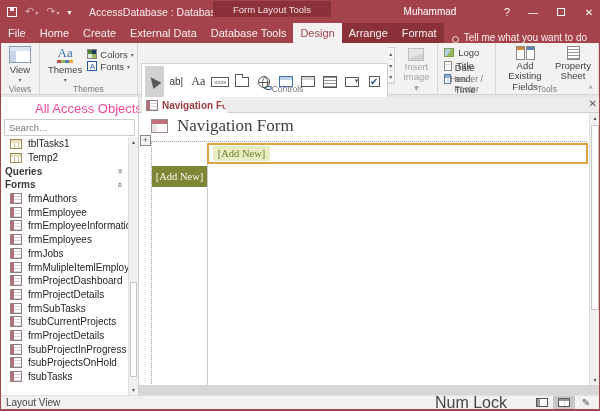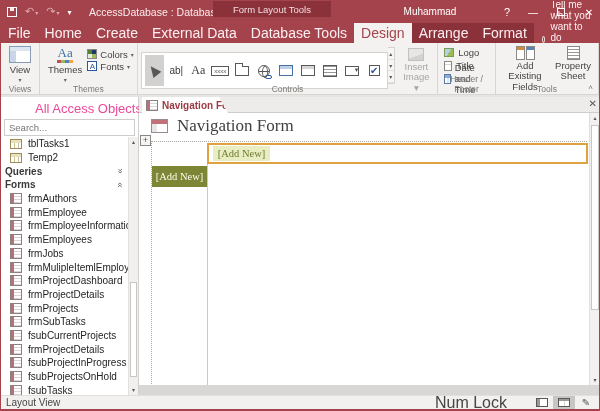--- a/index.html
+++ b/index.html
@@ -21,21 +21,21 @@
   .ctx-patch { position:absolute; left:212px; top:0; width:118px; height:16px; background:#8b3139;
                color:#f3dcdf; font-size:9.5px; display:flex; align-items:center; justify-content:center; }
   .tb-user { position:absolute; left:386px; top:0; width:86px; line-height:22px; text-align:center; color:#fff; font-size:10px; }
   .tb-help { position:absolute; left:496px; top:0; width:20px; line-height:22px; text-align:center; color:#fff; font-size:11px; }
   .wbtn { position:absolute; top:0; width:24px; height:22px; color:#fff; display:flex; align-items:center; justify-content:center; font-size:10px; }
   .wbtn.min { left:520px; } .wbtn.max { left:548px; } .wbtn.close { left:576px; }
   .i-maxbox { width:8px; height:8px; border:1px solid #fff; display:inline-block; }
 
   
   .tabrow { position:absolute; left:0; top:22px; width:100%; height:20px; background:#a5434c; display:flex; align-items:stretch; }
-  .rtab { padding:0 7px; line-height:20px; color:#fdeff1; font-size:14px; cursor:default; white-space:nowrap; }
+  .rtab { padding:0 7px; line-height:20px; color:#fdeff1; font-size:11px; cursor:default; white-space:nowrap; }
   .rtab.ctx { background:#8b3139; }
   .rtab.active { background:#f4f2f1; color:#a5434c; }
   .tellme { display:flex; align-items:flex-end; gap:5px; color:#fdeff1; font-size:10px; padding:0 8px; }
   .i-bulb { width:7px; height:7px; border:1px solid #f3dcdf; border-radius:50%; position:relative; }
   .i-bulb::after { content:""; position:absolute; left:1.5px; top:7px; width:2px; height:2px; background:#f3dcdf; }
 
   
   .ribbon { position:absolute; left:0; top:42px; width:100%; height:52px; background:#f4f2f1;
             border-bottom:1px solid #d8d6d4; display:flex; }
   .rgroup { position:relative; border-right:1px solid #d8d6d4; padding:2px 3px 11px; display:flex; align-items:flex-start; }
@@ -43,21 +43,21 @@
   .bigbtn { display:flex; flex-direction:column; align-items:center; gap:1px; padding:1px 5px; font-size:9.5px; color:#444; }
   .bigbtn .dd, .smbtn .dd { font-size:6px; color:#666; }
   .i-view { width:22px; height:17px; border:1px solid #8a9cb5; background:#fff;
             background-image:linear-gradient(#dce6f1 0 4px, transparent 4px), linear-gradient(90deg, #c9d6e8 0 6px, transparent 6px); }
   .i-themes { font-family:"Liberation Serif", serif; font-size:13px; color:#3b6ea5; line-height:13px; }
   .i-themes-strip { width:16px; height:3px; background:linear-gradient(90deg,#c0504d 0 25%,#9bbb59 25% 50%,#4f81bd 50% 75%,#f2a33c 75%); }
   .smcol { display:flex; flex-direction:column; justify-content:flex-start; gap:0; padding-top:3px; }
   .smbtn { display:flex; align-items:center; gap:3px; font-size:9.5px; color:#444; height:12px; }
   .i-colors { width:10px; height:10px; background:conic-gradient(#1f3864 0 25%,#9bbb59 25% 50%,#e8e8e8 50% 75%,#538135 75%); border:1px solid #8a8886; }
   .i-fonts { width:10px; height:10px; border:1px solid #2b579a; color:#2b579a; font-size:8px; display:flex; align-items:center; justify-content:center; background:#fff; }
-  .gallery { background:#fff; border:1px solid #d5d3d1; height:37px; display:flex; align-items:center; padding:0 3px; gap:3px; margin-top:7px; }
+  .gallery { background:#fff; border:1px solid #d5d3d1; height:37px; display:flex; align-items:center; padding:0 3px; gap:3px; margin-top:18px; }
   .ctl { width:19px; height:31px; display:flex; align-items:center; justify-content:center; font-size:10px; color:#3b3a39; }
   .ctl.selected { background:#d3d1cf; }
   .i-pointer { width:0; height:0; border-left:5px solid transparent; border-right:5px solid transparent; border-bottom:11px solid #5a5856; transform:rotate(-38deg); }
   .glyph-ab { font-size:10px; } .glyph-aa { font-family:"Liberation Serif", serif; font-size:12px; }
   .i-btnctl { border:1px solid #5a5856; font-size:6px; padding:1px 2px; line-height:6px; color:#5a5856; }
   .i-tabctl { width:14px; height:10px; border:1px solid #5a5856; position:relative; background:#fff; }
   .i-tabctl::before { content:""; position:absolute; left:-1px; top:-4px; width:6px; height:3px; border:1px solid #5a5856; border-bottom:none; background:#fff; }
   .i-globe { width:12px; height:12px; border:1px solid #5a5856; border-radius:50%; position:relative; background:#fff; }
   .i-globe::before { content:""; position:absolute; left:0; top:5px; width:10px; height:0; border-top:1px solid #5a5856; }
   .i-globe::after { content:""; position:absolute; left:3px; top:0; width:4px; height:10px; border:1px solid #5a5856; border-radius:50%; }
@@ -373,24 +373,20 @@
         <div class="nav-item">
           <span class="i-frm"></span>
           <span>frmProjectDashboard</span>
         </div>
         <div class="nav-item">
           <span class="i-frm"></span>
           <span>frmProjectDetails</span>
         </div>
         <div class="nav-item">
           <span class="i-frm"></span>
-          <span>frmProjects</span>
-        </div>
-        <div class="nav-item">
-          <span class="i-frm"></span>
           <span>frmSubTasks</span>
         </div>
         <div class="nav-item">
           <span class="i-frm"></span>
           <span>fsubCurrentProjects</span>
         </div>
         <div class="nav-item">
           <span class="i-frm"></span>
           <span>frmProjectDetails</span>
         </div>

